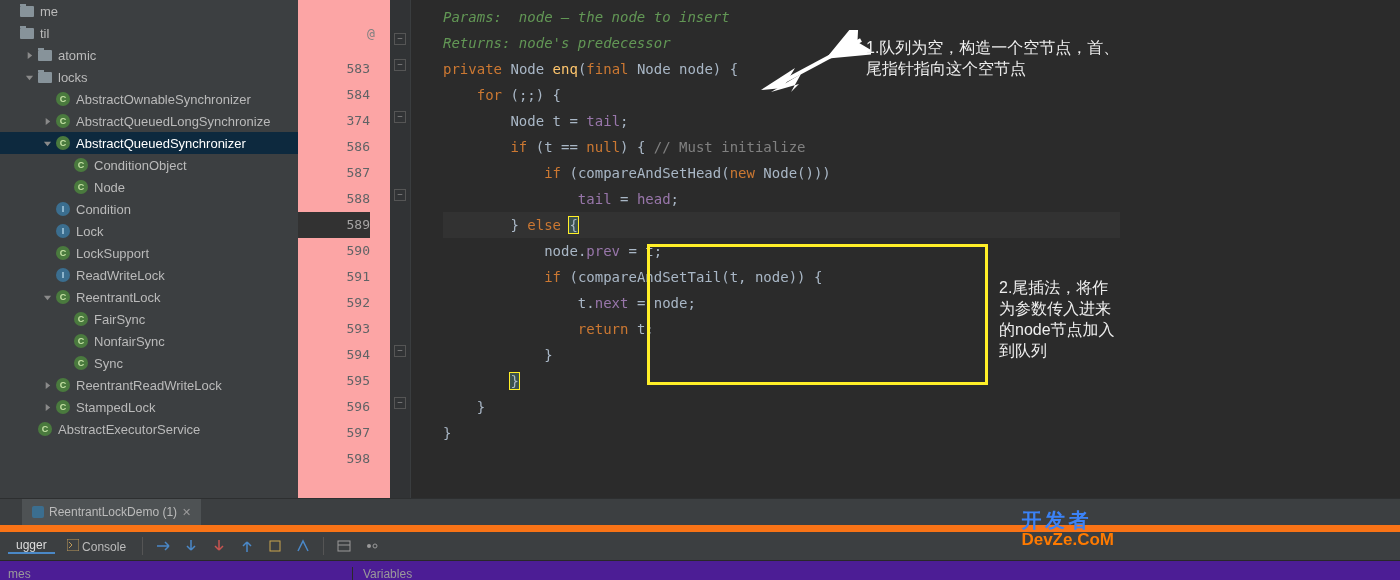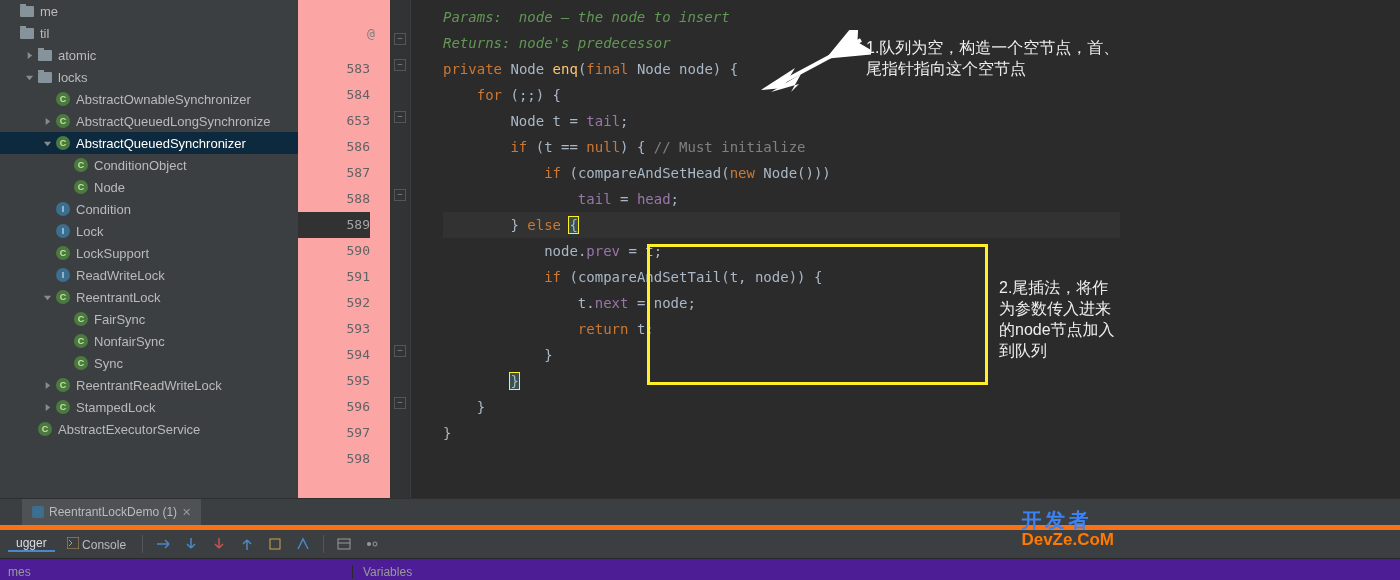--- a/index.html
+++ b/index.html
@@ -161,21 +161,21 @@
     gap: 5px;
     background: #4e5254;
   }
   .btm-tab .x { color: #9a9a9a; font-size: 11px;}
   .coffee-icon { width: 12px; height: 12px; background: #3b6e8f; border-radius: 2px; }
 
   
   .dbg-toolbar {
     height: 28px;
     background: #3c3f41;
-    border-top: 5px solid #f97316;
+    border-top: 7px solid #f97316;
     display: flex;
     align-items: center;
     padding-left: 8px;
     gap: 4px;
     font-family: "Segoe UI", sans-serif;
     font-size: 12px;
     color: #bbbbbb;
   }
   .tb-btn {
     width: 24px; height: 24px; display: inline-flex; align-items: center; justify-content: center;
@@ -408,21 +408,21 @@
         </span>
         <span class="label">AbstractExecutorService</span>
       </div>
     </div>
 
   <div class="editor">
     <div class="gutter" id="gutter">
         <div style="height: 56px;"></div>
         <div class="ln">583</div>
         <div class="ln">584</div>
-        <div class="ln">653</div>
+        <div class="ln">374</div>
         <div class="ln">586</div>
         <div class="ln">587</div>
         <div class="ln">588</div>
         <div class="ln" style="color: rgb(164, 163, 163); background: rgb(50, 50, 50);">589</div>
         <div class="ln">590</div>
         <div class="ln">591</div>
         <div class="ln">592</div>
         <div class="ln">593</div>
         <div class="ln">594</div>
         <div class="ln">595</div>

